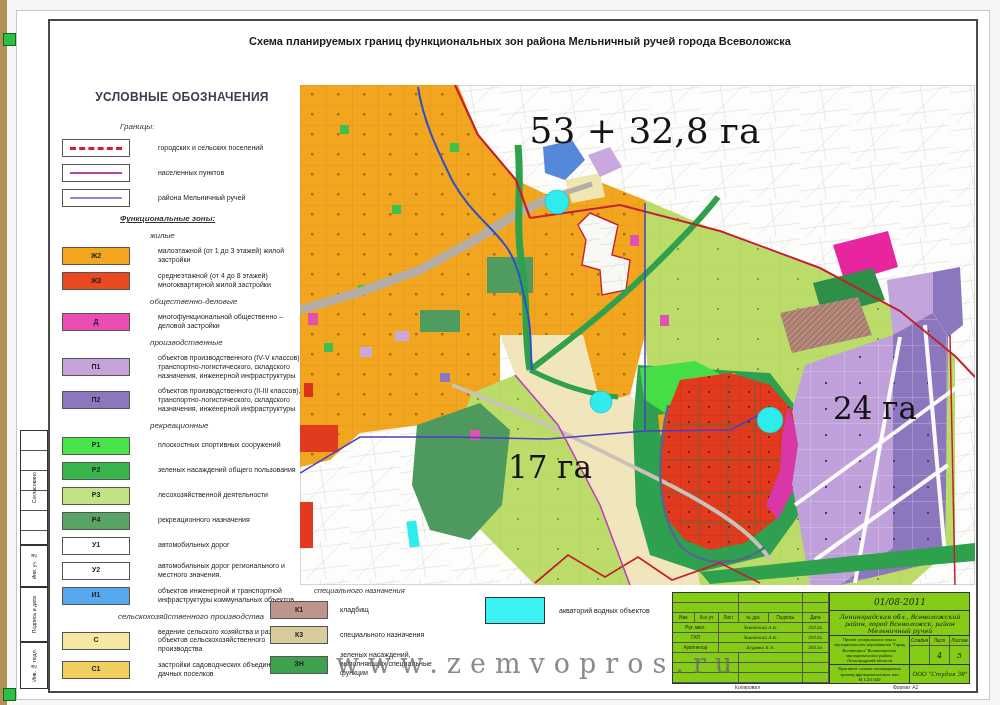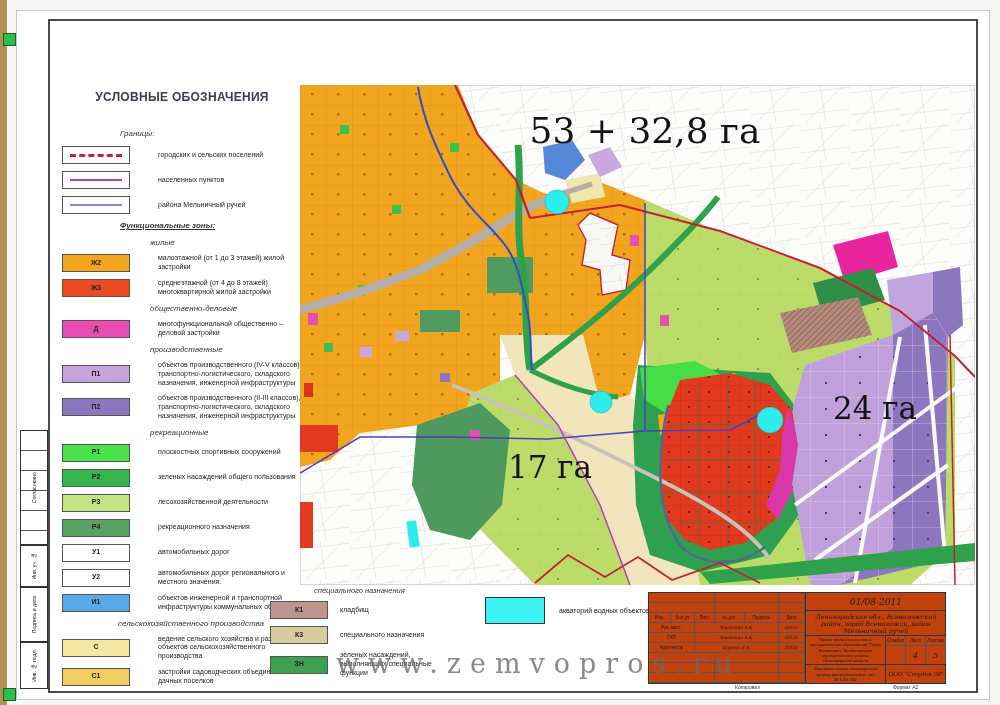--- a/index.html
+++ b/index.html
@@ -10,21 +10,21 @@
   .sheet-frame{position:absolute;left:48px;top:19px;width:926px;height:670px;border:2px solid #4a4a4a;background:#ffffff;}
   .corner-marker{position:absolute;width:11px;height:11px;background:#2ebe4a;border:1px solid #0a6a1a;}
   .cm-top{left:3px;top:33px;} .cm-bot{left:3px;top:688px;}
 
   .header{position:absolute;left:150px;top:31px;width:740px;text-align:center;}
   .header .t1{font-size:12.5px;font-weight:bold;letter-spacing:.3px;}
   .header .t2{font-size:11px;font-weight:bold;margin-top:4px;}
 
   
   .legend{position:absolute;left:58px;top:90px;width:248px;font-size:7px;line-height:1.25;}
-  .legend .lg-head{font-size:12px;font-weight:bold;color:#3c3c4e;text-align:center;margin-bottom:24px;letter-spacing:.3px;}
+  .legend .lg-head{font-size:12px;font-weight:bold;color:#3c3c4e;text-align:center;margin-bottom:17px;letter-spacing:.3px;}
   .lg-sub{font-style:italic;font-size:8px;margin:4px 0 7px 62px;color:#333;}
   .lg-sub.u{text-decoration:underline;font-weight:bold;}
   .lg-grp{font-style:italic;font-size:8px;margin:7px 0 6px 92px;color:#333;}
   .lrow{display:flex;align-items:center;margin:0 0 7px 4px;}
   .sw{flex:0 0 66px;height:16px;border:1px solid #555;display:flex;align-items:center;justify-content:center;background:#fff;}
   .sw i{font-style:normal;font-weight:bold;font-size:7px;color:#222;}
   .bline{width:52px;}
   .bl-red{border-top:3px dashed #d02030;}
   .bl-mag{border-top:2px solid #b044b0;}
   .bl-vio{border-top:2px solid #8a8ad8;}
@@ -35,21 +35,21 @@
   .legend2 .sw{flex:0 0 56px;}
   .legend2 .lz-lbl{margin-left:12px;width:118px;}
   .water-row{position:absolute;left:485px;top:597px;display:flex;align-items:center;}
   .water-sw{width:58px;height:25px;border:1px solid #333;}
   .water-lbl{font-size:7px;margin-left:14px;width:130px;}
 
   
   .map{position:absolute;left:300px;top:85px;width:675px;height:500px;}
 
   
-  .stamp{position:absolute;left:648px;top:592px;width:296px;height:90px;border:1.5px solid #333;display:flex;background:#c2410c;font-size:4.5px;}
+  .stamp{position:absolute;left:672px;top:592px;width:296px;height:90px;border:1.5px solid #333;display:flex;background:#84cc16;font-size:4.5px;}
   .sig{width:156px;display:grid;grid-template-columns:22px 24px 20px 30px 34px 26px;grid-auto-rows:10px;border-right:1px solid #333;}
   .sig div{border-right:.5px solid #555;border-bottom:.5px solid #555;display:flex;align-items:center;justify-content:center;text-align:center;overflow:hidden;white-space:nowrap;}
   .sig .sp2{grid-column:span 2;} .sig .sp3{grid-column:span 3;}
   .sig .hand{font-family:"DejaVu Serif", serif;font-style:italic;font-size:4.3px;}
   .rblock{width:140px;display:flex;flex-direction:column;}
   .r1{height:18px;border-bottom:1px solid #333;display:flex;align-items:center;justify-content:center;
       font-family:"DejaVu Serif", serif;font-style:italic;font-size:9px;}
   .r2{height:26px;border-bottom:1px solid #333;display:flex;align-items:center;justify-content:center;text-align:center;
       font-family:"DejaVu Serif", serif;font-style:italic;font-size:6.3px;padding:0 3px;box-sizing:border-box;}
   .r3{height:28px;border-bottom:1px solid #333;display:flex;}
@@ -83,20 +83,21 @@
 <body>
 
 <div class="page">
   <div class="tan-strip"></div>
   <div class="outer-frame"></div>
   <div class="sheet-frame"></div>
   <div class="corner-marker cm-top"></div>
   <div class="corner-marker cm-bot"></div>
 
   <div class="header">
+    <div class="t2">Схема планируемых границ функциональных зон района Мельничный ручей города Всеволожска</div>
   </div>
 
   <div class="legend">
     <div class="lg-head">УСЛОВНЫЕ ОБОЗНАЧЕНИЯ</div>
     <div class="lg-sub">Границы:</div>
 
     <div class="lrow">
       <span class="sw">
           <span class="bline bl-red"></span>
         </span>

